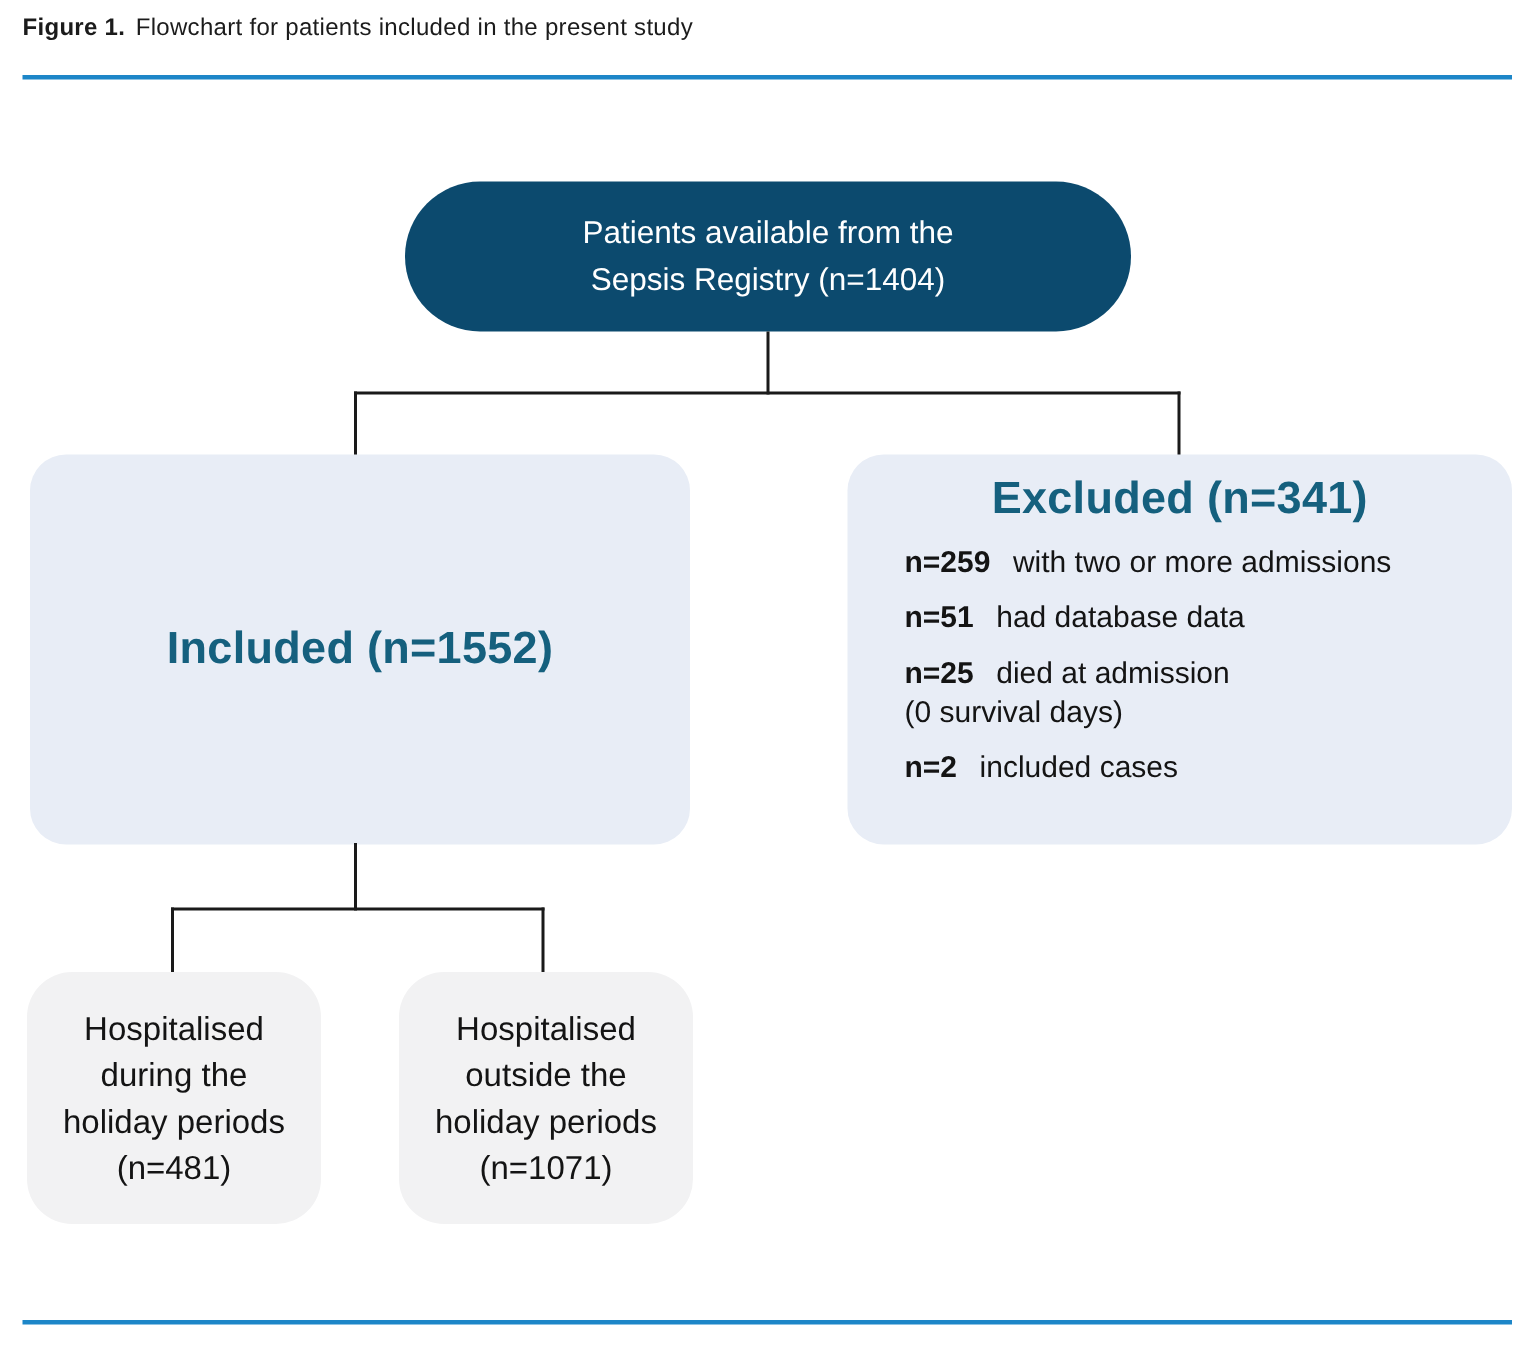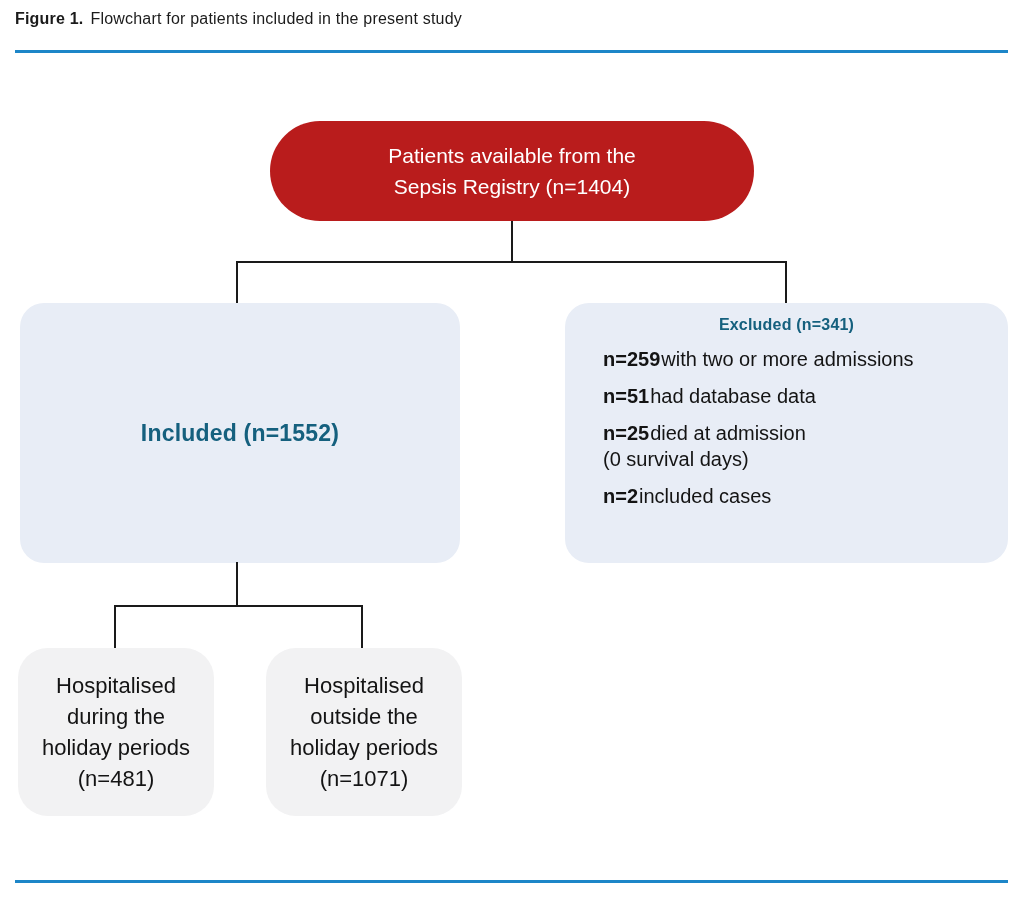--- a/index.html
+++ b/index.html
@@ -11,33 +11,33 @@
   
   .fig-caption { position:absolute; left:15px; top:10px; font-size:16px; color:#1b1b1b; letter-spacing:.2px; }
   .fig-caption .fig-label { font-weight:700; margin-right:7px; }
   
   .rule { position:absolute; left:15px; width:993px; height:3px; background:#1d86c8; }
   .rule-top { top:50px; }
   .rule-bottom { top:880px; }
   
   .pill {
     position:absolute; left:270px; top:121px; width:484px; height:100px;
-    background:#b91c1c; border-radius:52px; color:#ffffff;
+    background:#0c4a6e; border-radius:52px; color:#ffffff;
     display:flex; flex-direction:column; align-items:center; justify-content:center;
     font-size:21px; line-height:31px; text-align:center;
   }
   
   .box-blue { position:absolute; top:303px; height:260px; background:#e8edf6; border-radius:24px; }
   .box-included { left:20px; width:440px; display:flex; align-items:center; justify-content:center; }
-  .included-label { font-weight:700; color:#15607e; font-size:23px; letter-spacing:.2px; }
+  .included-label { font-weight:700; color:#15607e; font-size:30px; letter-spacing:.2px; }
   .box-excluded { left:565px; width:443px; }
-  .excluded-title { margin-top:13px; text-align:center; font-weight:700; color:#15607e; font-size:16px; letter-spacing:.2px; }
+  .excluded-title { margin-top:13px; text-align:center; font-weight:700; color:#15607e; font-size:30px; letter-spacing:.2px; }
   .excluded-list { margin:12px 12px 0 38px; font-size:20px; color:#141414; }
   .x-item { margin-bottom:11px; line-height:26px; }
-  .x-item .nb { font-weight:700; margin-right:1px; }
+  .x-item .nb { font-weight:700; margin-right:15px; }
   
   .box-small {
     position:absolute; top:648px; width:196px; height:168px; background:#f2f2f3;
     border-radius:30px; display:flex; flex-direction:column; align-items:center; justify-content:center;
     font-size:22px; line-height:31px; color:#141414; text-align:center;
   }
   .box-holiday { left:18px; }
   .box-outside { left:266px; }
   .box-small .nb { font-weight:400; }
   

